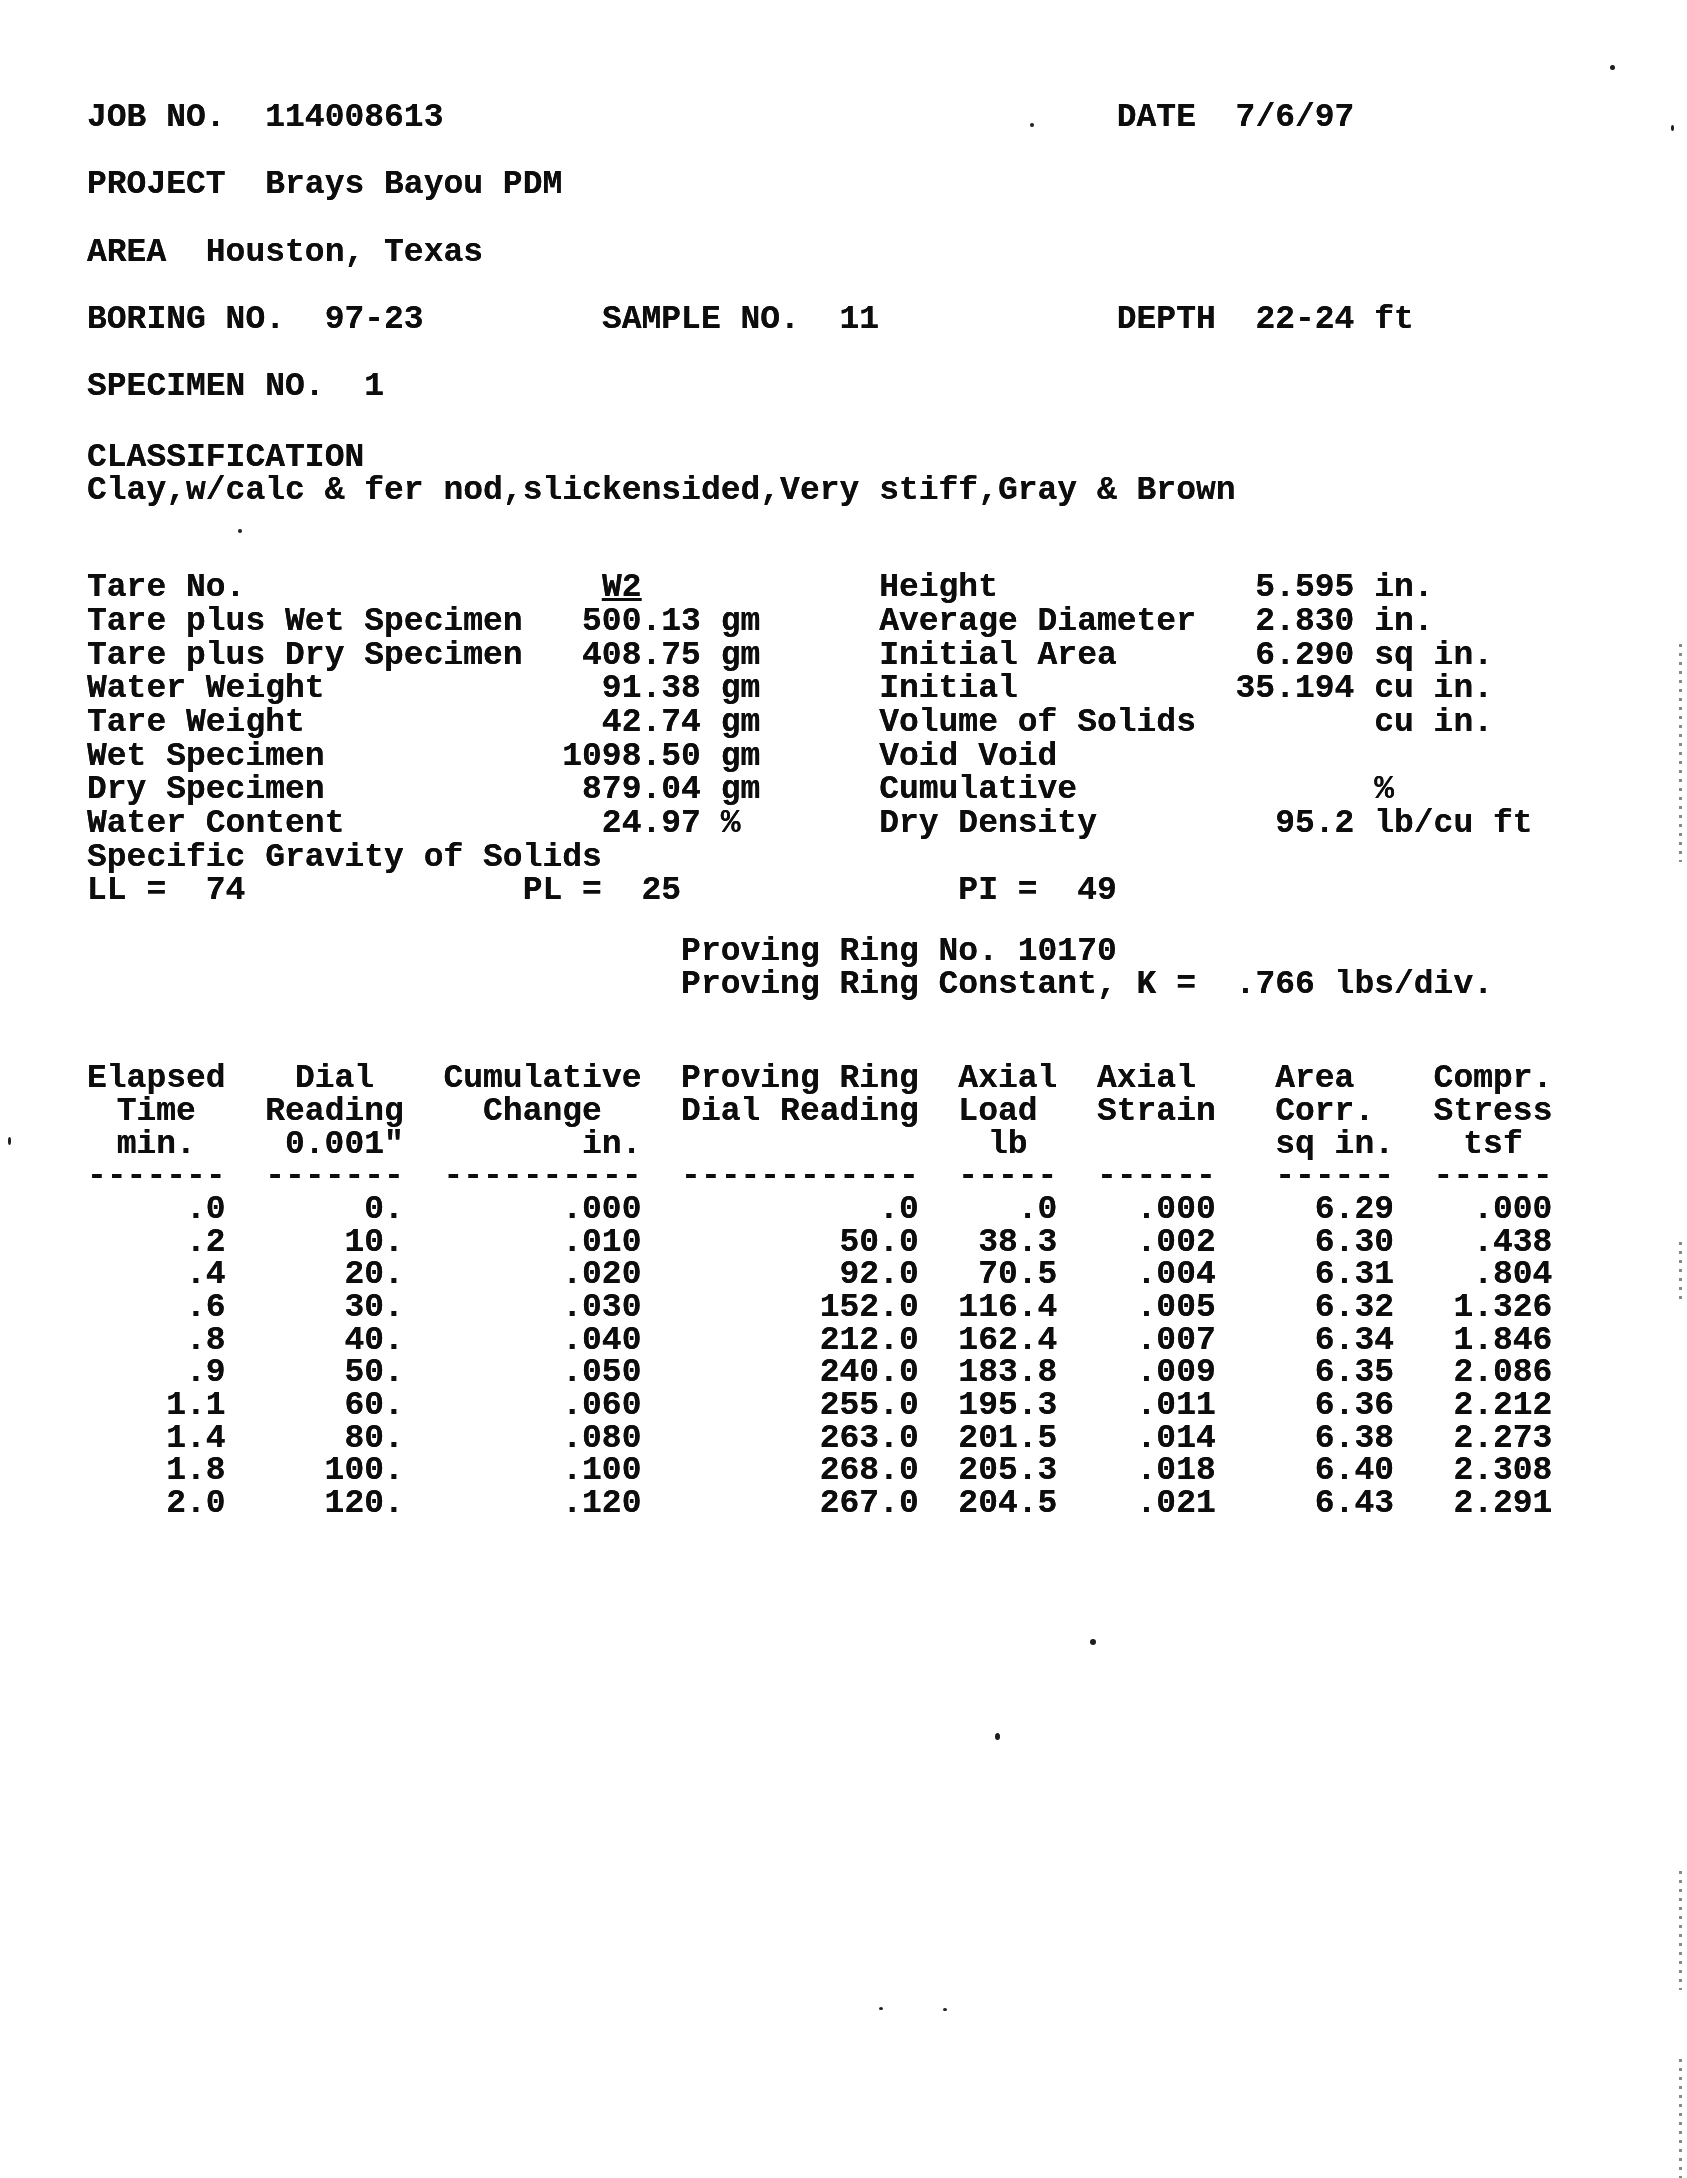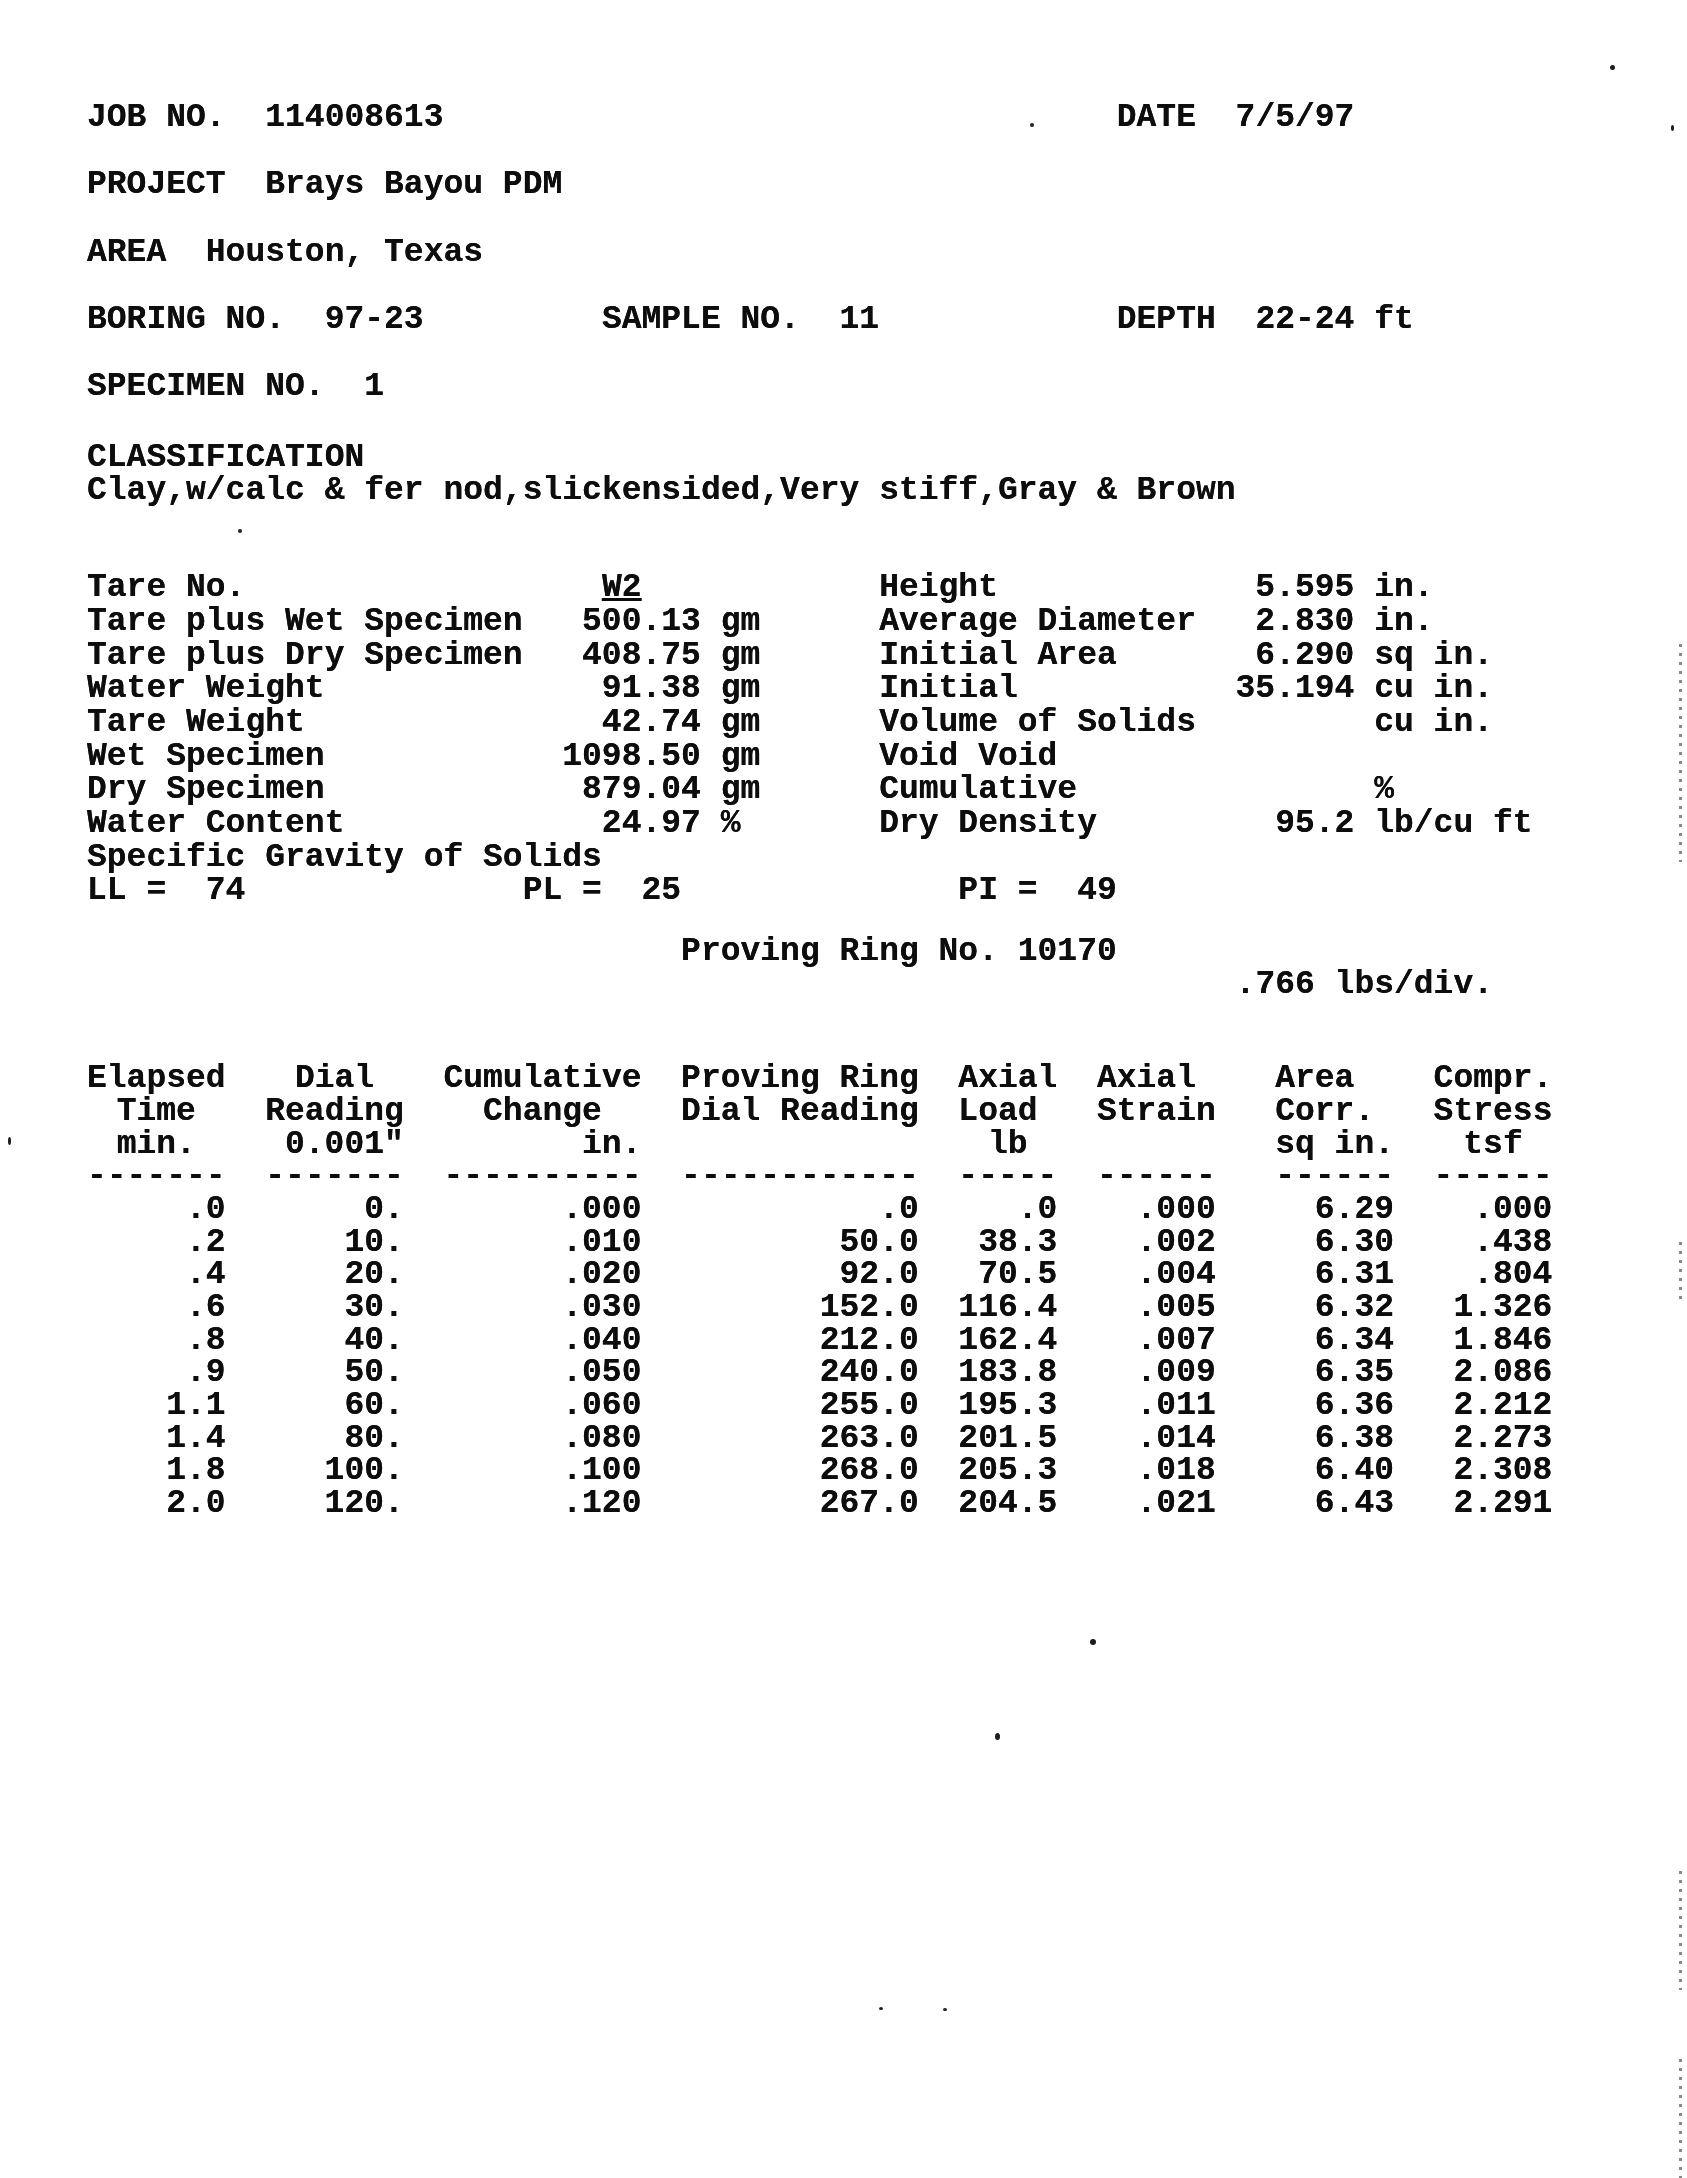--- a/index.html
+++ b/index.html
@@ -17,21 +17,21 @@
   .edge{position:absolute;width:3px;opacity:.6;
         background-image:repeating-linear-gradient(to bottom,#3a3a3a 0 3px,transparent 3px 9px);}
 </style>
 </head>
 <body>
 
 <div class="ln" style="top:101px">
   <span class="fld" style="left:0ch">JOB NO.</span>
   <span class="fld" style="left:9ch">114008613</span>
   <span class="fld" style="left:52ch">DATE</span>
-  <span class="fld" style="left:58ch">7/5/97</span>
+  <span class="fld" style="left:58ch">7/6/97</span>
 </div>
 
 <div class="ln" style="top:168px">
   <span class="fld" style="left:0ch">PROJECT</span>
   <span class="fld" style="left:9ch">Brays Bayou PDM</span>
 </div>
 
 <div class="ln" style="top:236px">
   <span class="fld" style="left:0ch">AREA</span>
   <span class="fld" style="left:6ch">Houston, Texas</span>
@@ -80,20 +80,21 @@
   <span class="fld a-r" style="left:26ch;width:4ch">25</span>
   <span class="fld" style="left:44ch">PI =</span>
   <span class="fld a-r" style="left:48ch;width:4ch">49</span>
 </div>
 
 <div class="ln" style="top:935px">
   <span class="fld" style="left:30ch">Proving Ring No.</span>
   <span class="fld" style="left:47ch">10170</span>
 </div>
 <div class="ln" style="top:968px">
+  <span class="fld" style="left:30ch">Proving Ring Constant, K =</span>
   <span class="fld" style="left:58ch">.766</span>
   <span class="fld" style="left:63ch">lbs/div.</span>
 </div>
 
 <div class="ln" style="top:1062px">
   <span class="fld a-c" style="left:0ch;width:7ch">Elapsed</span>
   <span class="fld a-c" style="left:9ch;width:7ch">Dial</span>
   <span class="fld a-c" style="left:18ch;width:10ch">Cumulative</span>
   <span class="fld a-c" style="left:30ch;width:12ch">Proving Ring</span>
   <span class="fld a-l" style="left:44ch;width:5ch">Axial</span>

